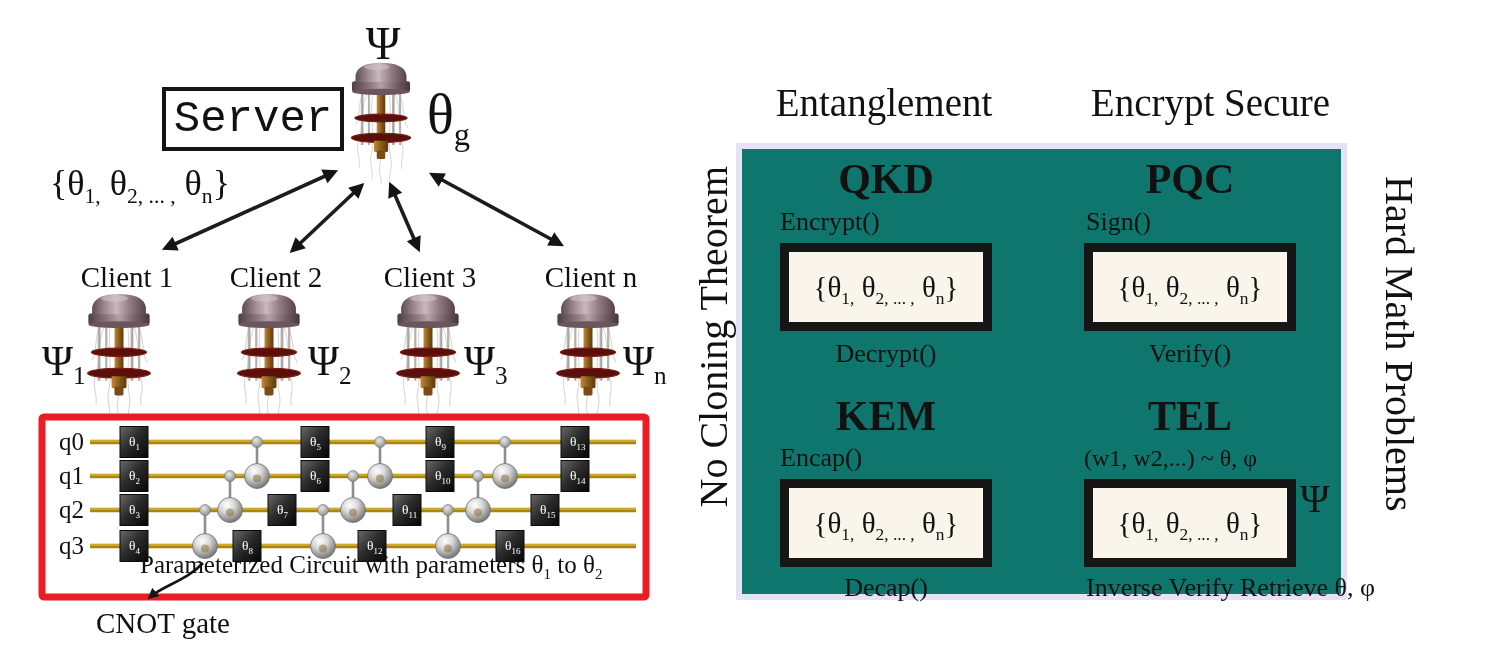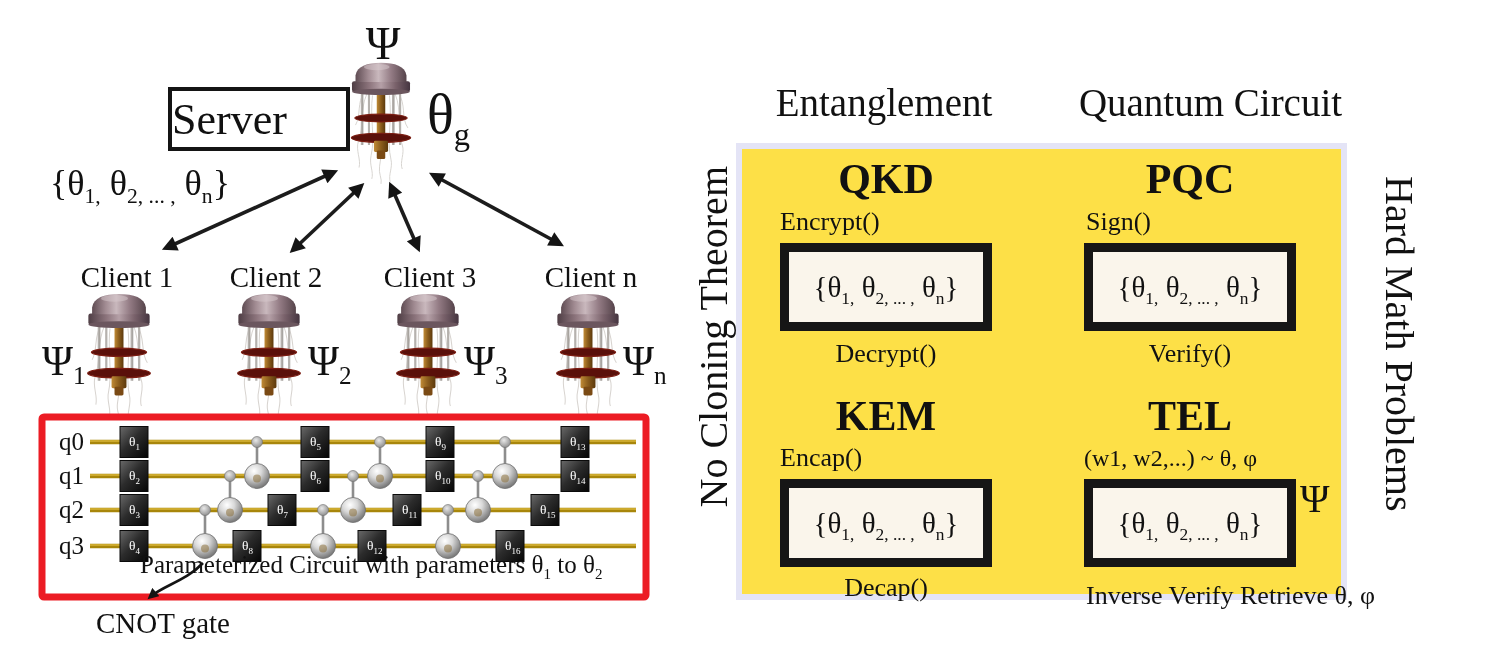--- a/index.html
+++ b/index.html
@@ -2,42 +2,42 @@
 <html><head>
 <meta charset="utf-8">
 <style>
   html,body{margin:0;padding:0;background:#fff;}
   #stage{position:relative;width:1491px;height:662px;background:#fff;overflow:hidden;
          font-family:"Liberation Serif","DejaVu Serif",serif;color:#111;}
   .abs{position:absolute;}
   sub{font-size:60%;line-height:0;}
   
   .psi-top{left:358px;top:16px;width:50px;text-align:center;font-size:47px;}
-  .server-box{left:168px;top:87px;width:174px;height:56px;border:4px solid #141414;
-              display:flex;align-items:center;font-size:44px;background:#fff;}
+  .server-box{left:162px;top:87px;width:174px;height:56px;border:4px solid #141414;
+              display:flex;align-items:center;justify-content:center;font-size:44px;background:#fff;font-family:Liberation Mono, monospace;}
   .theta-g{left:427px;top:82px;font-size:56px;}
   .theta-g sub{font-size:58%;}
   .params-label{left:50px;top:162px;font-size:36px;white-space:nowrap;}
   .client-label{top:261px;width:160px;text-align:center;font-size:29px;}
   .psi-client{top:337px;font-size:42px;}
   .caption{left:140px;top:551px;width:460px;text-align:center;font-size:25px;white-space:nowrap;}
   .cnot-label{left:96px;top:607px;font-size:29px;}
   .qc{position:absolute;}
   
   .hdr{top:80px;font-size:39px;text-align:center;white-space:nowrap;}
-  .panel{left:736px;top:143px;width:611px;height:457px;background:#fde047;
+  .panel{left:736px;top:143px;width:611px;height:457px;background:#0f766e;
          border:6px solid #e4e4f6;box-sizing:border-box;}
   .quad-title{position:absolute;width:212px;text-align:center;font-size:42px;font-weight:bold;}
   .quad-top{position:absolute;font-size:26px;white-space:nowrap;}
   .quad-top.small{font-size:24px;}
   .pbox{position:absolute;width:212px;height:88px;border:9px solid #161616;box-sizing:border-box;
         background:#faf5eb;display:flex;align-items:center;justify-content:center;
         font-size:29px;white-space:nowrap;}
   .quad-bottom{position:absolute;width:212px;text-align:center;font-size:26px;white-space:nowrap;}
-  .quad-bottom.left{text-align:left;width:300px;margin-top:8px;}
+  .quad-bottom.left{text-align:left;width:300px;}
   .tel-psi{position:absolute;left:558px;top:326px;font-size:40px;}
   .side{font-size:40px;white-space:nowrap;}
   .side-left{left:690px;top:166px;writing-mode:vertical-rl;transform:rotate(180deg);}
   .side-right{left:1376px;top:176px;writing-mode:vertical-rl;}
   .footer{left:795px;top:602px;width:500px;text-align:center;font-size:44px;}
   
   .qlbl{font-family:"Liberation Serif","DejaVu Serif",serif;font-size:25px;fill:#111;}
   .glbl{font-family:"Liberation Serif","DejaVu Serif",serif;font-size:13.5px;fill:#fff;}
 </style>
 </head>
@@ -245,21 +245,21 @@
       <text x="502" y="101" class="glbl">θ<tspan dy="4" font-size="9px">15</tspan></text>
       <rect x="458" y="117.5" width="28" height="31" fill="url(#g-gate)" stroke="#0a0a0a" stroke-width="1"></rect>
       <text x="467" y="137" class="glbl">θ<tspan dy="4" font-size="9px">16</tspan></text>
       <path d="M165,150 C148,168 126,172 112,184" fill="none" stroke="#141414" stroke-width="2.6" marker-end="url(#m-arr)"></path>
     </svg>
 
   <div class="abs caption"><span>Parameterized Circuit with parameters θ</span><sub>1</sub><span> to θ</span><sub>2</sub></div>
   <div class="abs cnot-label">CNOT gate</div>
 
   <div class="abs hdr" style="left:754px;width:260px">Entanglement</div>
-  <div class="abs hdr" style="left:1058px;width:305px">Quantum Circuit</div>
+  <div class="abs hdr" style="left:1058px;width:305px">Encrypt Secure</div>
 
   <div class="abs panel">
 
     <div class="quad-title" style="left:38px;top:6px">QKD</div>
     <div class="quad-top" style="left:38px;top:58px">Encrypt()</div>
     <div class="pbox" style="left:38px;top:94px">
         <span><span>{θ</span><sub>1,</sub><span> θ</span><sub>2, ... ,</sub><span> θ</span><sub>n</sub><span>}</span></span>
       </div>
     <div class="quad-bottom" style="left:38px;top:190px">Decrypt()</div>
 

